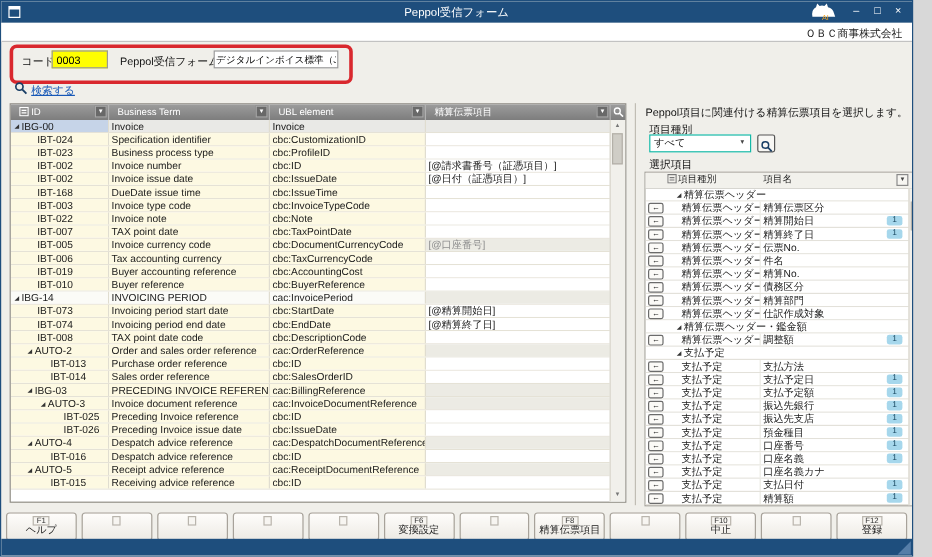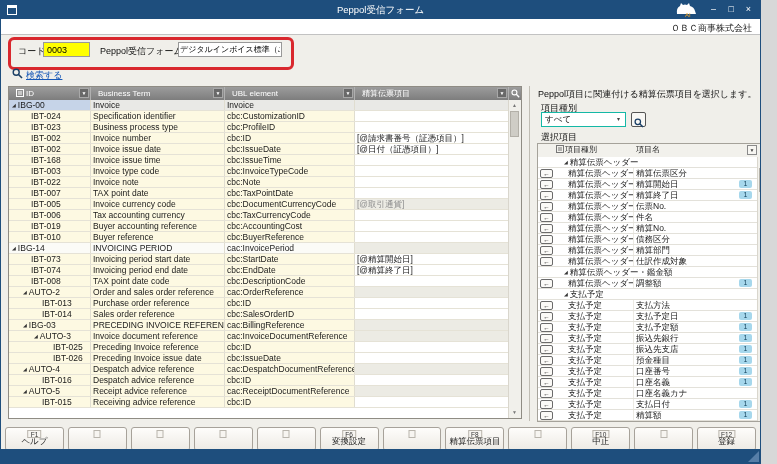--- a/index.html
+++ b/index.html
@@ -174,21 +174,21 @@
           <div class="gc citem i-white">[@請求書番号（証憑項目）]</div>
         </div>
         <div class="grow s-det">
           <div class="gc cid" style="padding-left: 22px;"><span>IBT-002</span></div>
           <div class="gc cterm">Invoice issue date</div>
           <div class="gc cubl">cbc:IssueDate</div>
           <div class="gc citem i-white">[@日付（証憑項目）]</div>
         </div>
         <div class="grow s-det">
           <div class="gc cid" style="padding-left: 22px;"><span>IBT-168</span></div>
-          <div class="gc cterm">Invoice issue time</div>
+          <div class="gc cterm">DueDate issue time</div>
           <div class="gc cubl">cbc:IssueTime</div>
           <div class="gc citem i-white"></div>
         </div>
         <div class="grow s-det">
           <div class="gc cid" style="padding-left: 22px;"><span>IBT-003</span></div>
           <div class="gc cterm">Invoice type code</div>
           <div class="gc cubl">cbc:InvoiceTypeCode</div>
           <div class="gc citem i-white"></div>
         </div>
         <div class="grow s-det">
@@ -200,21 +200,21 @@
         <div class="grow s-det">
           <div class="gc cid" style="padding-left: 22px;"><span>IBT-007</span></div>
           <div class="gc cterm">TAX point date</div>
           <div class="gc cubl">cbc:TaxPointDate</div>
           <div class="gc citem i-white"></div>
         </div>
         <div class="grow s-det">
           <div class="gc cid" style="padding-left: 22px;"><span>IBT-005</span></div>
           <div class="gc cterm">Invoice currency code</div>
           <div class="gc cubl">cbc:DocumentCurrencyCode</div>
-          <div class="gc citem i-dis">[@取引通貨]</div>
+          <div class="gc citem i-dis">[@口座番号]</div>
         </div>
         <div class="grow s-det">
           <div class="gc cid" style="padding-left: 22px;"><span>IBT-006</span></div>
           <div class="gc cterm">Tax accounting currency</div>
           <div class="gc cubl">cbc:TaxCurrencyCode</div>
           <div class="gc citem i-white"></div>
         </div>
         <div class="grow s-det">
           <div class="gc cid" style="padding-left: 22px;"><span>IBT-019</span></div>
           <div class="gc cterm">Buyer accounting reference</div>

